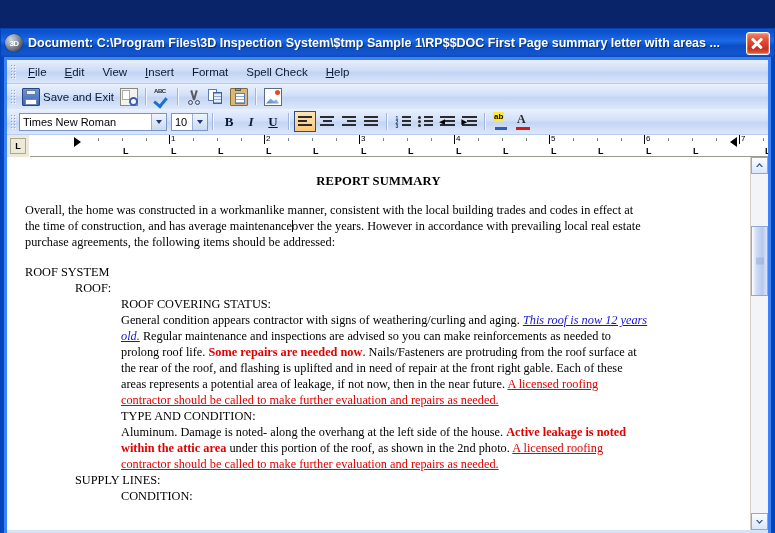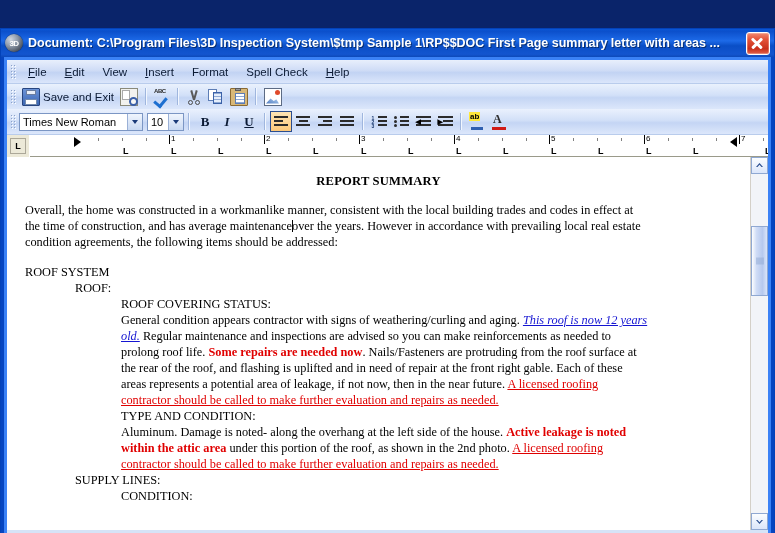--- a/index.html
+++ b/index.html
@@ -178,21 +178,21 @@
   .fontbox, .sizebox {
     height: 18px;
     background:#ffffff;
     border:1px solid #7b96c4;
     display:flex; align-items:center;
     font-size: 11px; color:#000;
     padding-left:3px;
     font-family:"Liberation Sans", sans-serif;
     box-sizing:border-box;
   }
-  .fontbox { width: 124px; }
+  .fontbox { width: 148px; }
   .sizebox { width: 37px; }
   .combo-arrow {
     width:14px; height:16px; margin-left:auto;
     background: linear-gradient(to bottom, #f0f5fd, #c9d9f2);
     border-left:1px solid #9ab0d6;
     display:flex; align-items:center; justify-content:center;
     flex:0 0 auto;
   }
   .combo-arrow::after {
     content:""; width:0;height:0;
@@ -573,21 +573,21 @@
     </div>
 
     <div class="doc-area">
       <div class="page">
 
         <div class="doc-title">REPORT SUMMARY</div>
 
         <div class="para">
           <span>Overall, the home was constructed in a workmanlike manner, consistent with the local building trades and codes in effect at</span><br>
           <span>the time of construction, and has average maintenance</span><span class="caret"></span><span>over the years.  However in accordance with  prevailing local real estate</span><br>
-          <span>condition agreements, the following items should be addressed:</span>
+          <span>purchase agreements, the following items should be addressed:</span>
         </div>
 
         <div class="blank"></div>
 
         <div class="para">ROOF SYSTEM</div>
         <div class="para ind1">ROOF:</div>
         <div class="para ind2">ROOF COVERING STATUS:</div>
 
         <div class="para ind2">
           <span>General condition appears contractor with signs of weathering/curling and aging.</span>

